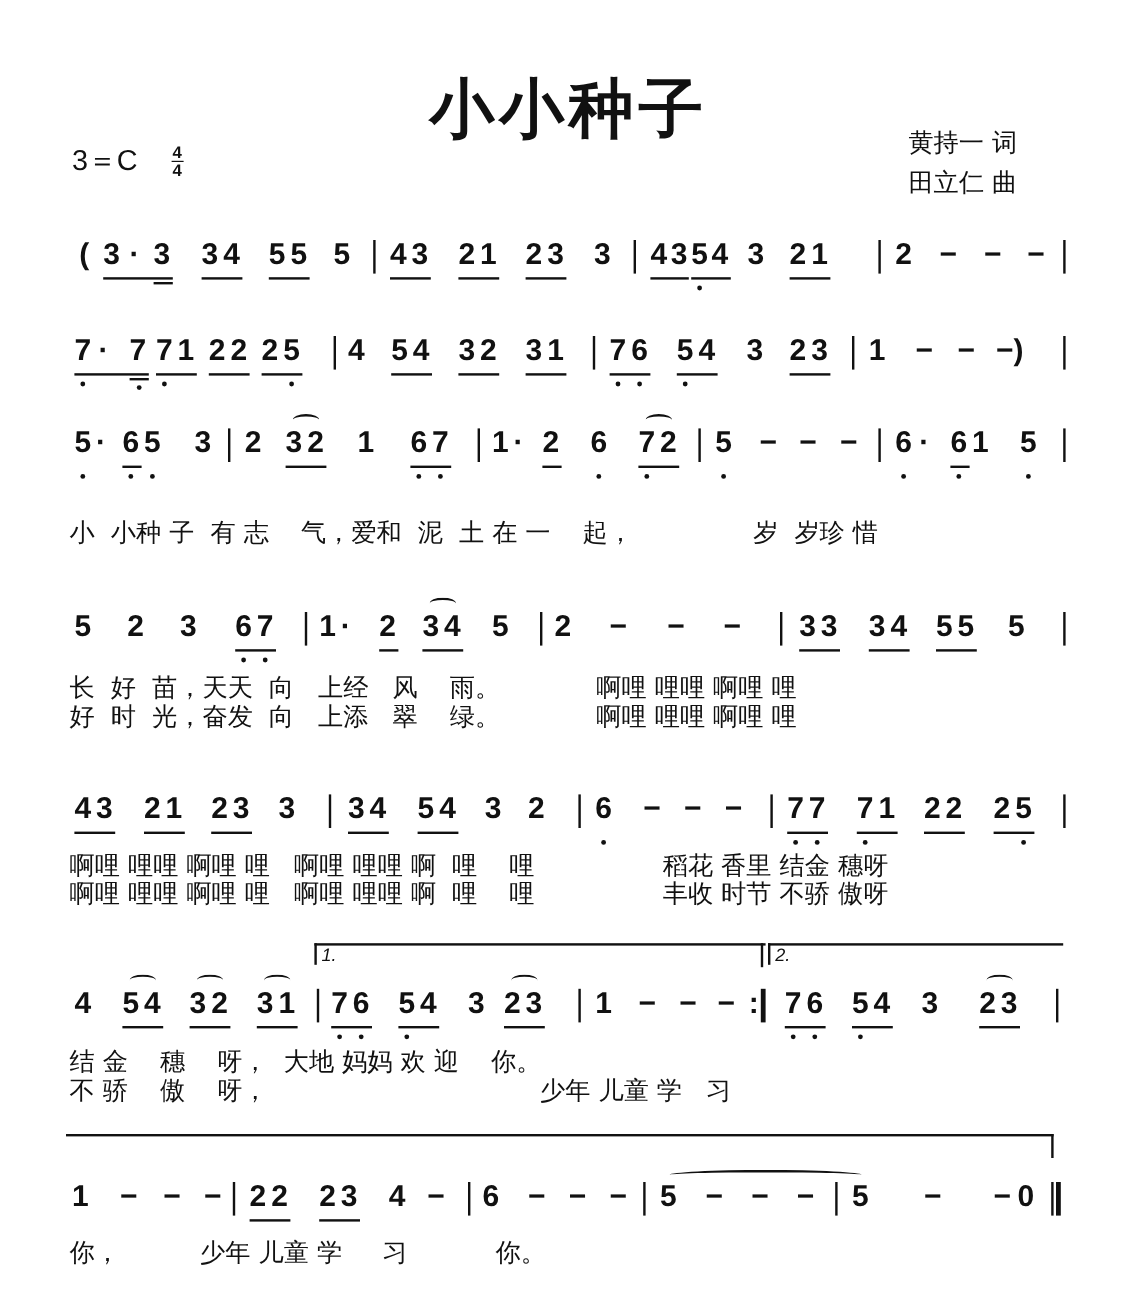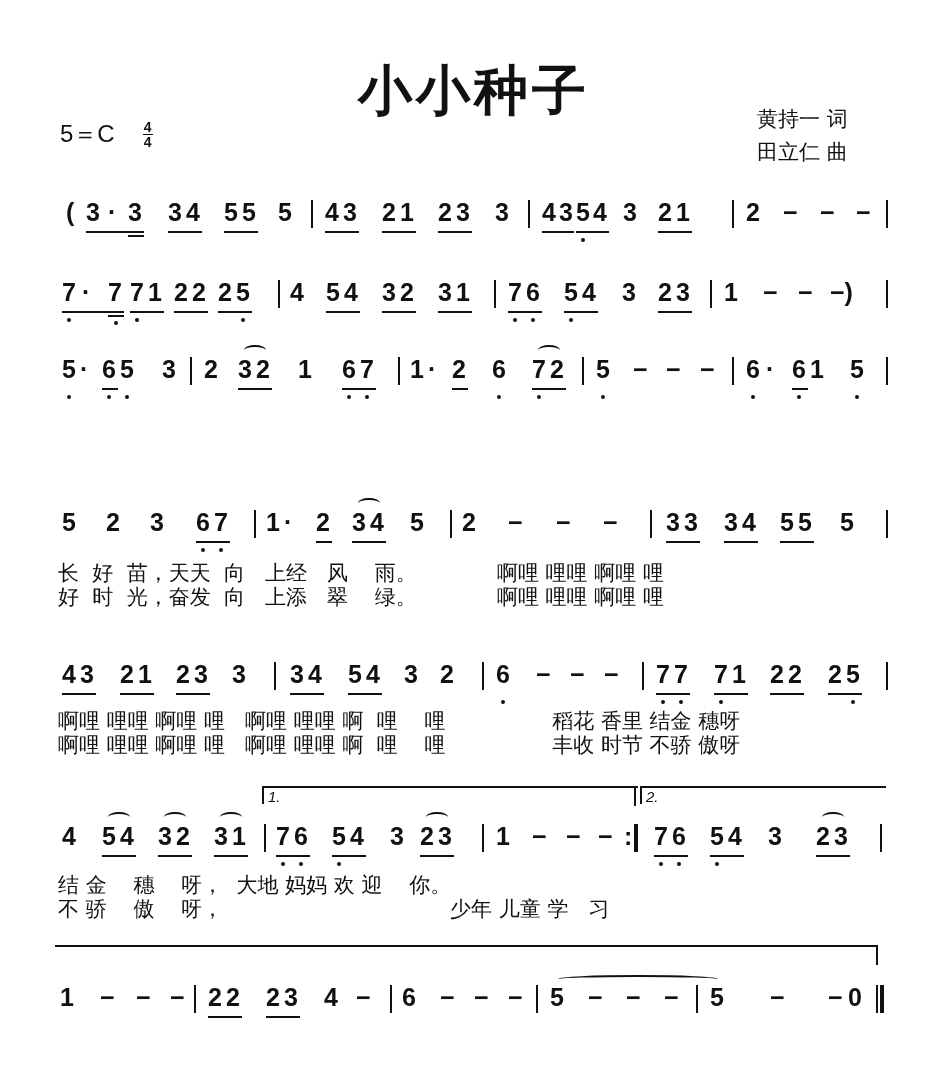--- a/index.html
+++ b/index.html
@@ -27,21 +27,21 @@
   .lyrics { position: absolute; font-family: "DejaVu Sans", sans-serif; font-size: 21px; white-space: pre; line-height: 26px; }
   .volta { position: absolute; border-top: 2px solid #111; border-left: 2px solid #111; height: 16px; font-size: 15px; font-style: italic; padding-left: 4px; }
   .hline { position: absolute; height: 2px; background: #111; }
   .vline { position: absolute; width: 2px; background: #111; }
 </style>
 </head>
 <body>
 
 <div class="title">小小种子</div>
 <div class="key">
-  <span>5＝C</span>
+  <span>3＝C</span>
   <span class="timesig">
     <span>4</span>
     <span class="bar"></span>
     <span>4</span>
   </span>
 </div>
 <div class="credits">
   <div>黄持一 词</div>
   <div>田立仁 曲</div>
 </div>
@@ -193,20 +193,21 @@
       <span class="n" style="left:708px">·</span>
       <div class="dot" style="left:693px"></div>
     <span class="n" style="left:734px">6</span>
       <span class="n" style="left:752px">1</span>
       <div class="ul" style="left:734px;width:16px"></div>
       <div class="dot" style="left:739px"></div>
     <span class="n" style="left:792px">5</span>
       <div class="dot" style="left:797px"></div>
     <div class="bl" style="left:828px"></div>
   </div>
+  <div class="lyrics" style="top:76px;left:0">小  小种 子  有 志    气，爱和  泥  土 在 一    起，               岁  岁珍 惜</div>
 </div>
 
 <div class="row" style="top:508px">
   <div class="notes">
     <span class="n" style="left:4px">5</span>
     <span class="n" style="left:48px">2</span>
     <span class="n" style="left:92px">3</span>
     <span class="n" style="left:138px">6</span>
       <span class="n" style="left:156px">7</span>
       <div class="ul" style="left:138px;width:34px"></div>
@@ -383,13 +384,14 @@
       <span class="n" style="left:568px">−</span>
       <span class="n" style="left:606px">−</span>
     <div class="bl" style="left:638px"></div>
     <span class="n" style="left:652px">5</span>
       <span class="n" style="left:712px">−</span>
       <span class="n" style="left:770px">−</span>
     <span class="n" style="left:790px">0</span>
     <div class="bl" style="left:818px"></div>
       <div class="bl" style="left:822px;width:4px"></div>
   </div>
+  <div class="lyrics" style="top:48px;left:0">你，          少年 儿童 学     习           你。</div>
 </div>
 
 </body></html>

